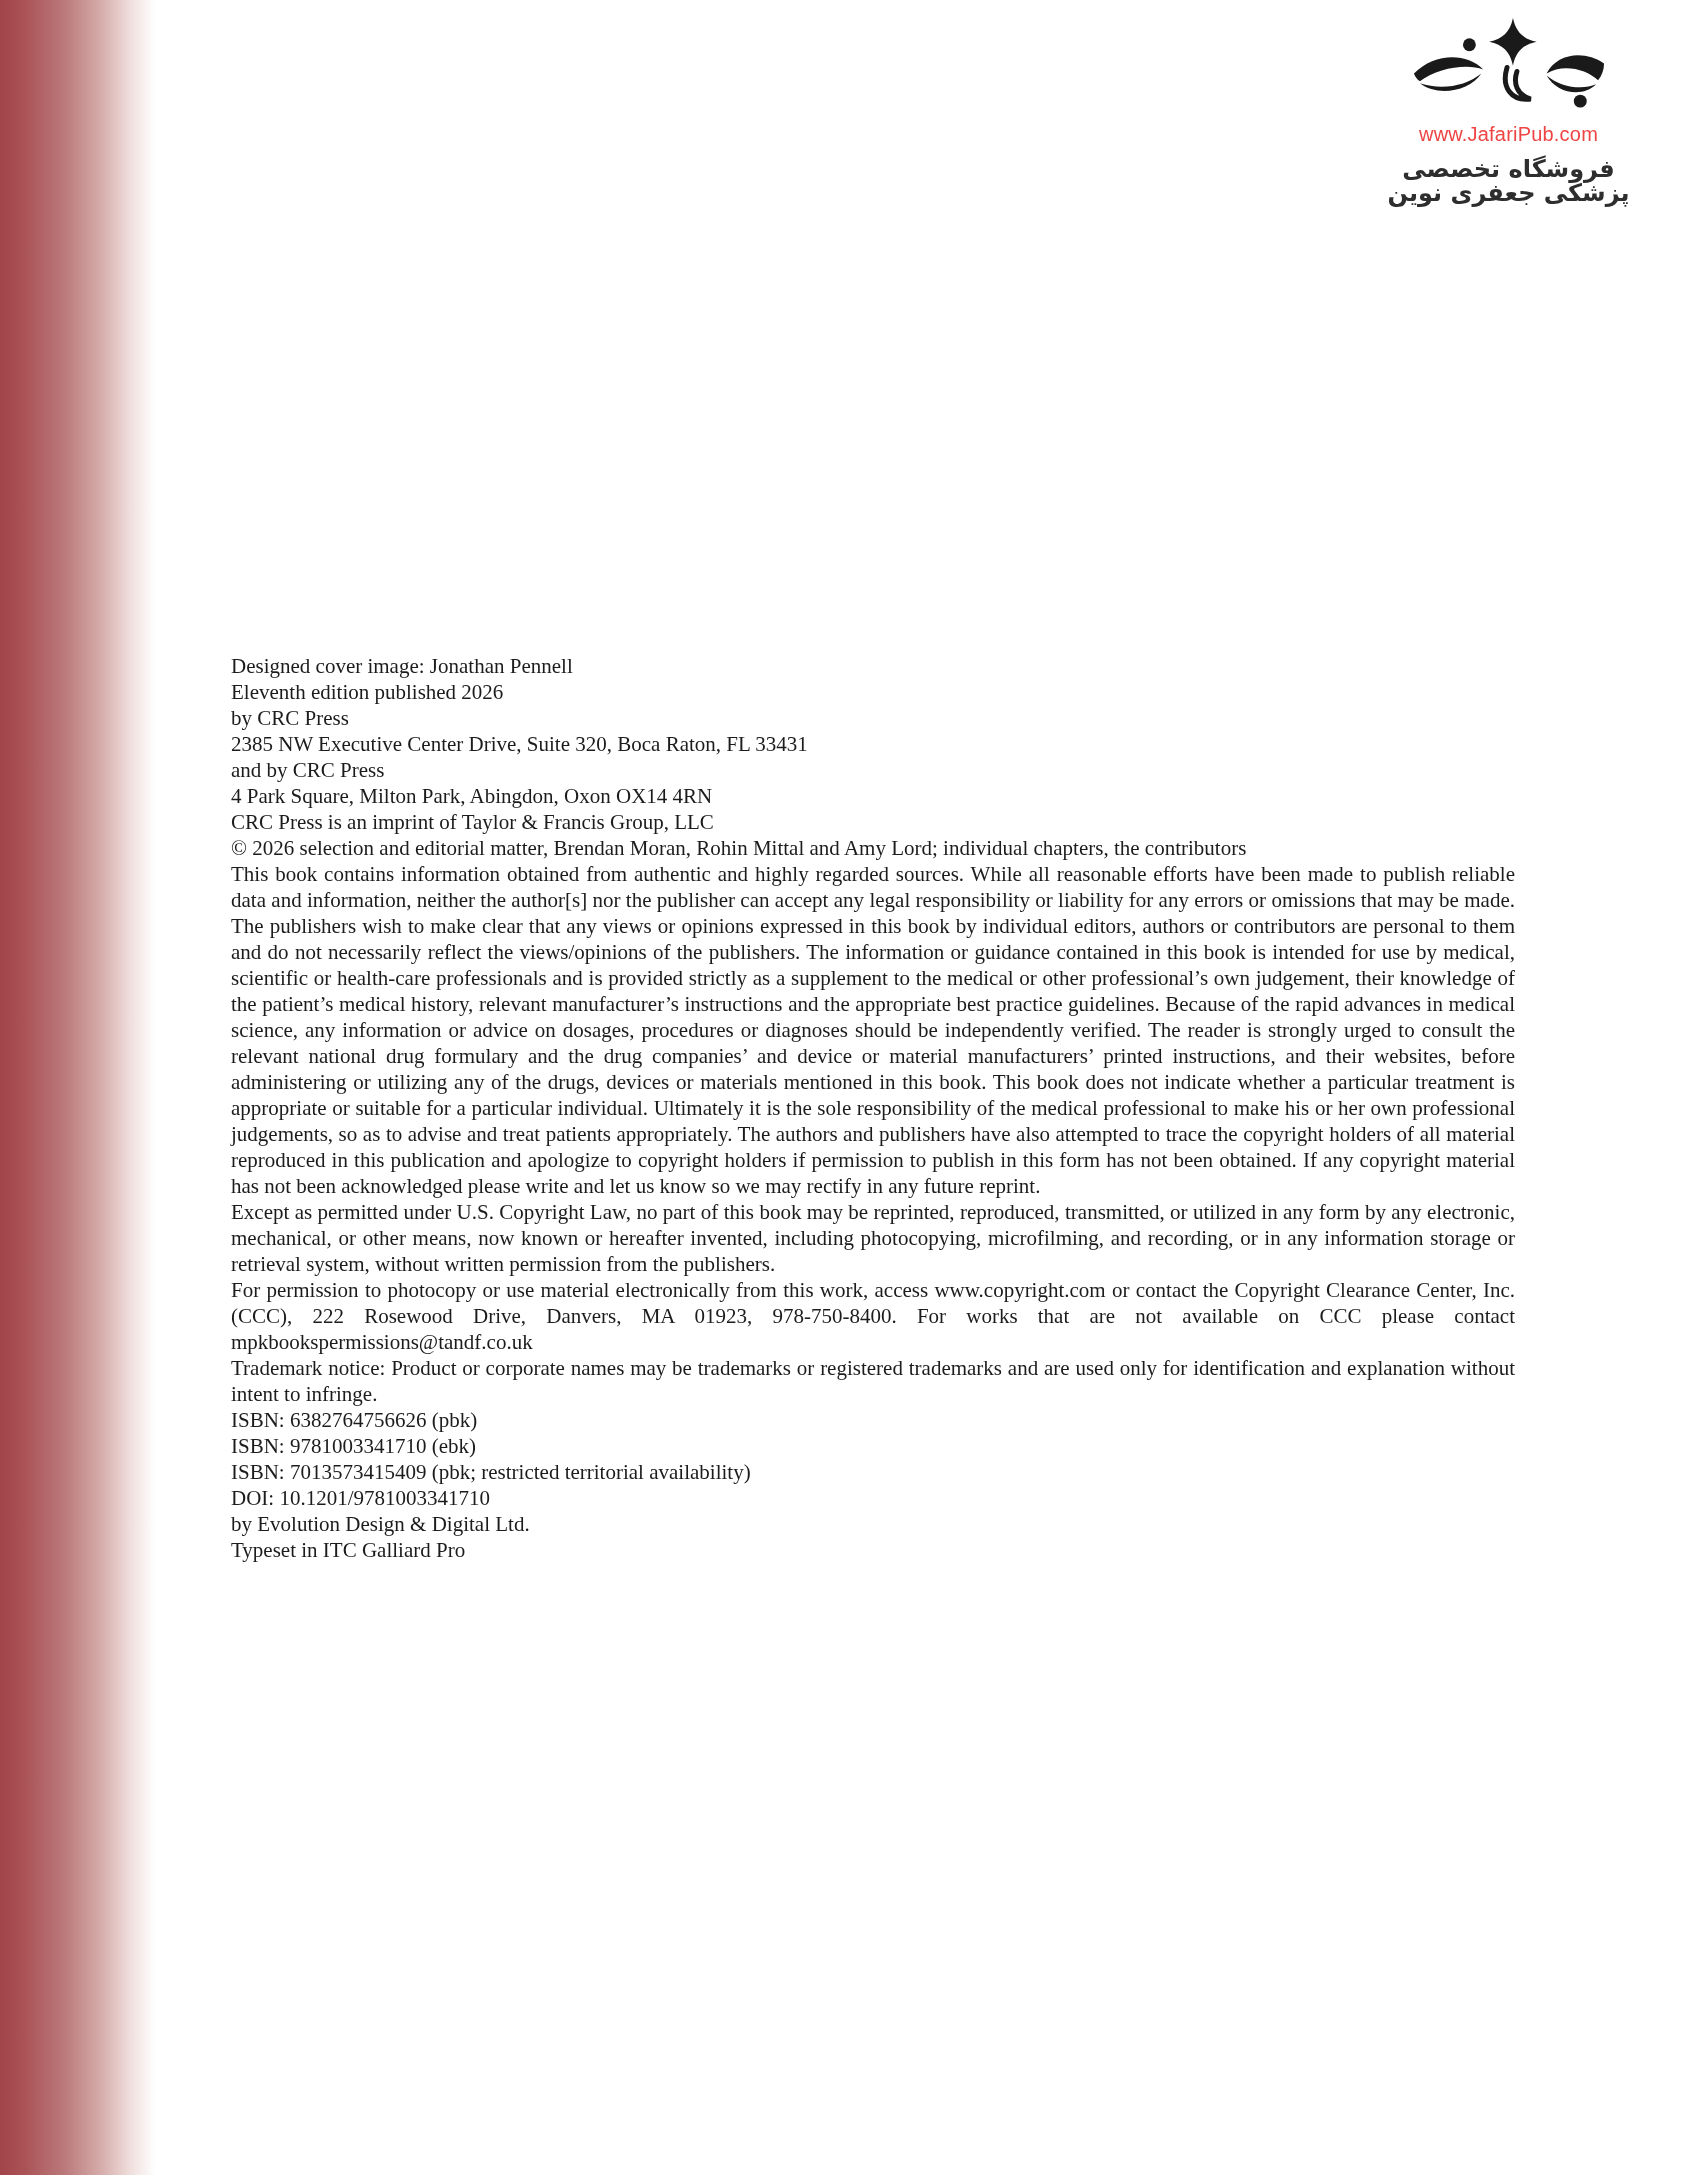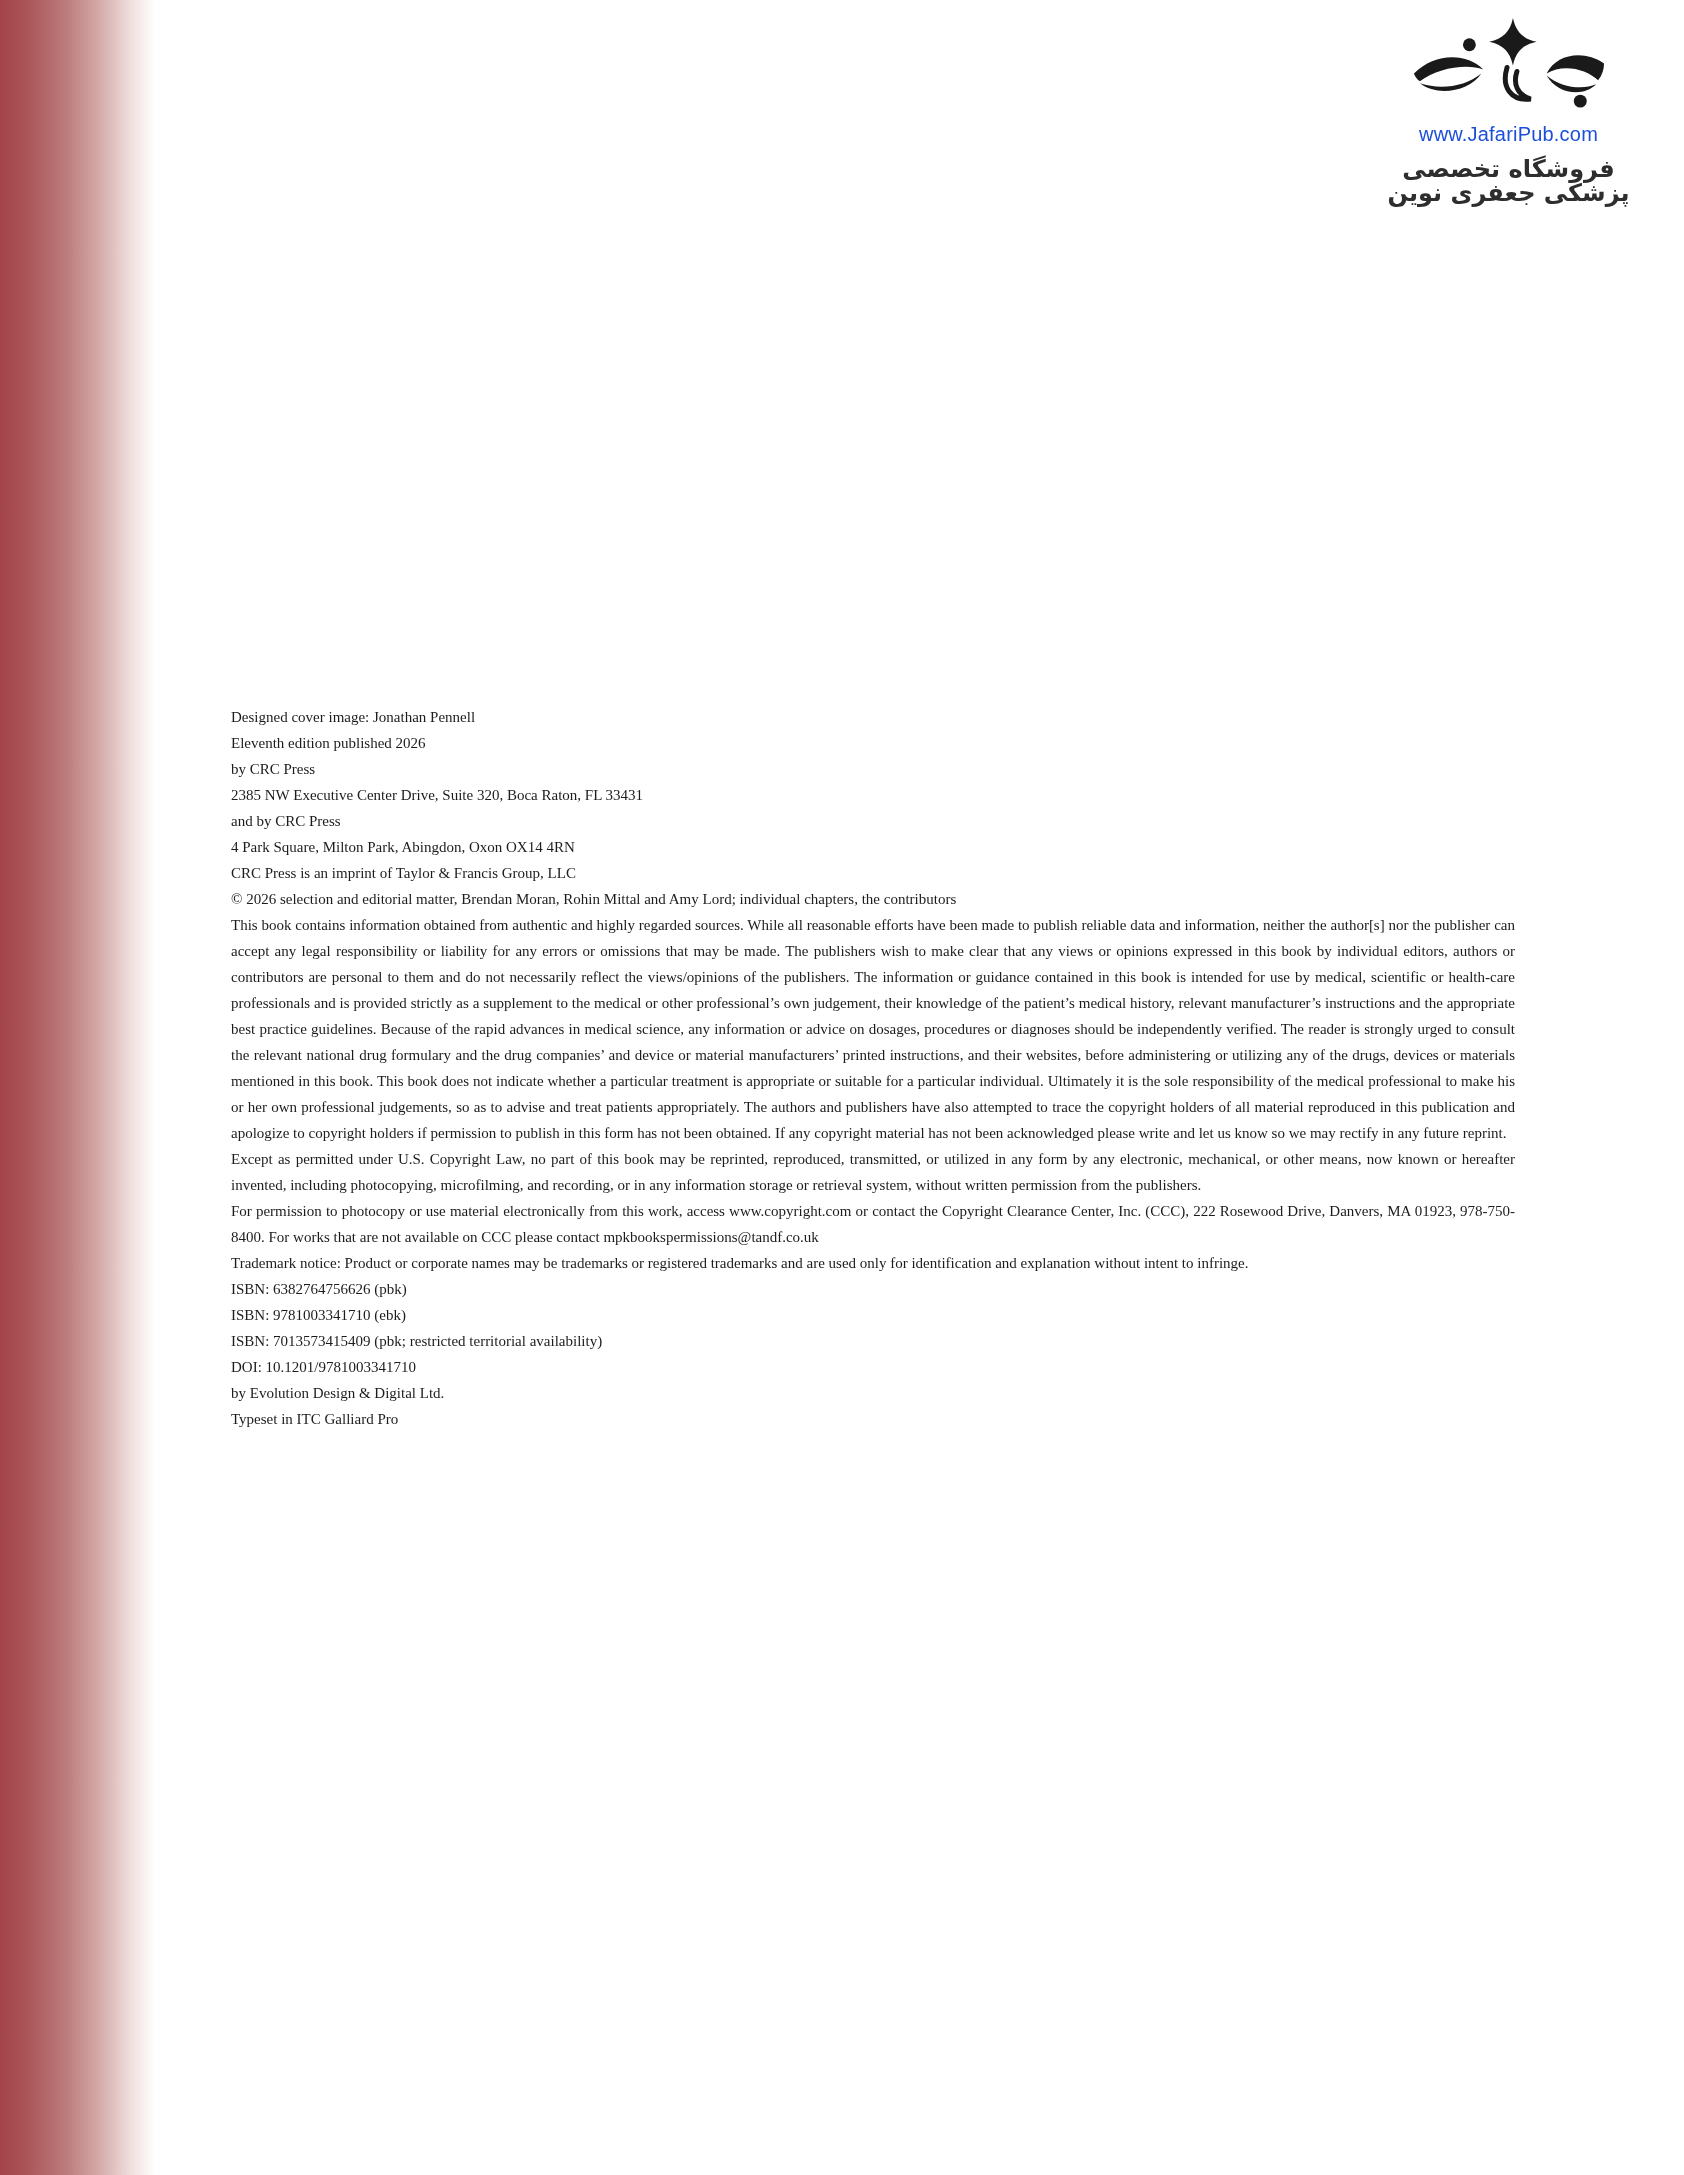--- a/index.html
+++ b/index.html
@@ -16,31 +16,31 @@
     background:linear-gradient(90deg,#a24449 0%,#aa5357 16%,#bc7a7b 42%,#d4aaa8 64%,#efdedc 84%,#ffffff 100%);
   }
   .logo{
     position:absolute;left:1374px;top:16px;width:269px;
     text-align:center;
   }
   .logo svg{display:inline-block;}
   .logo-url{
     margin-top:4px;
     font-family:"Liberation Sans","DejaVu Sans",sans-serif;
-    font-size:20px;line-height:22px;color:#1d4ed8;letter-spacing:0.2px;
+    font-size:20px;line-height:22px;color:#ef4444;letter-spacing:0.2px;
   }
   .logo-fa{
     margin-top:12px;
     direction:rtl;
     font-family:"DejaVu Sans",sans-serif;
     font-size:24px;line-height:24px;color:#2e2e2e;font-weight:600;
   }
   .content{
-    position:absolute;left:231px;top:704px;width:1284px;
-    font-size:15px;line-height:26px;
+    position:absolute;left:231px;top:653px;width:1284px;
+    font-size:21px;line-height:26px;
   }
   .content p,.content .block{margin:0;}
   .just{text-align:justify;}
   .mt-std{margin-top:28px;}
   .mt-20{margin-top:20px;}
   .mt-21{margin-top:21px;}
   .mt-27{margin-top:27px;}
   .mt-40{margin-top:40px;}
   .mt-74{margin-top:73px;}
   .mt-94{margin-top:93px;}

